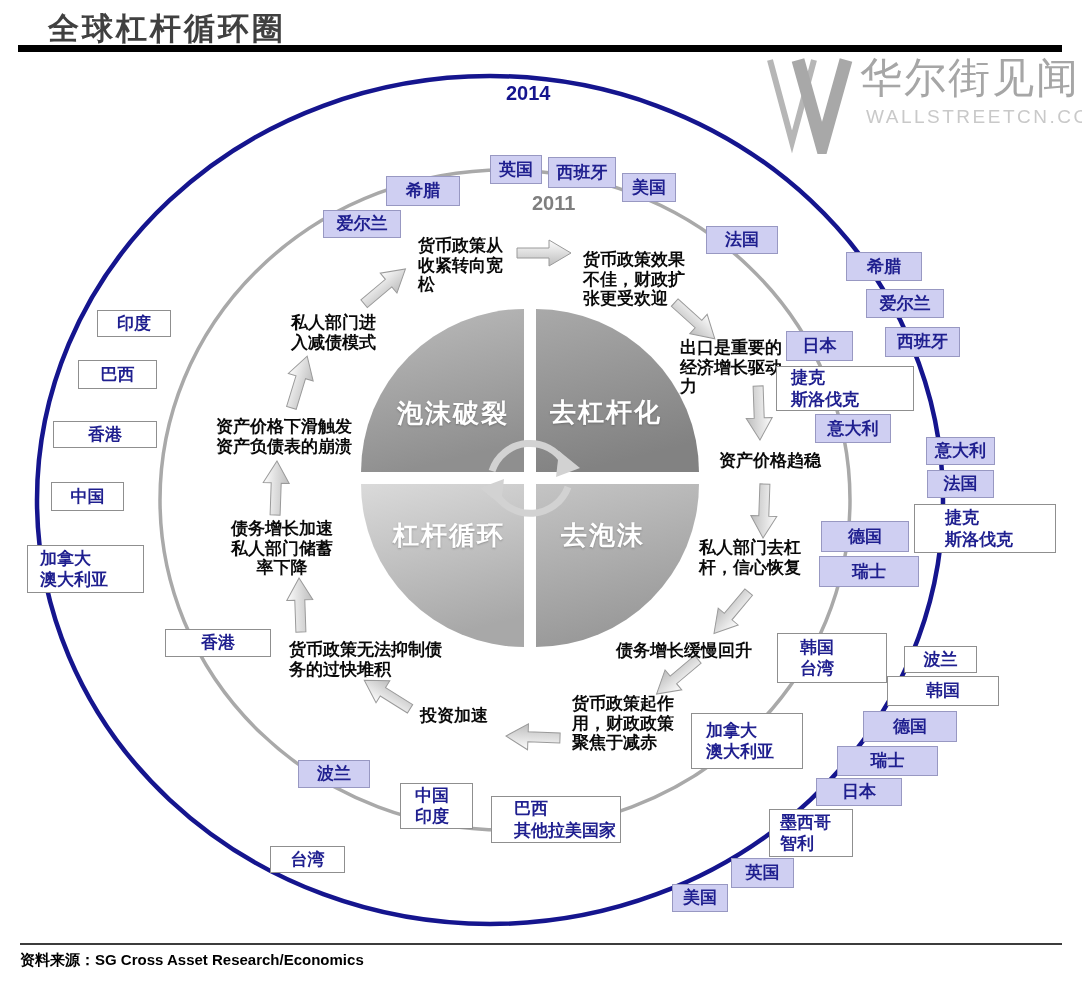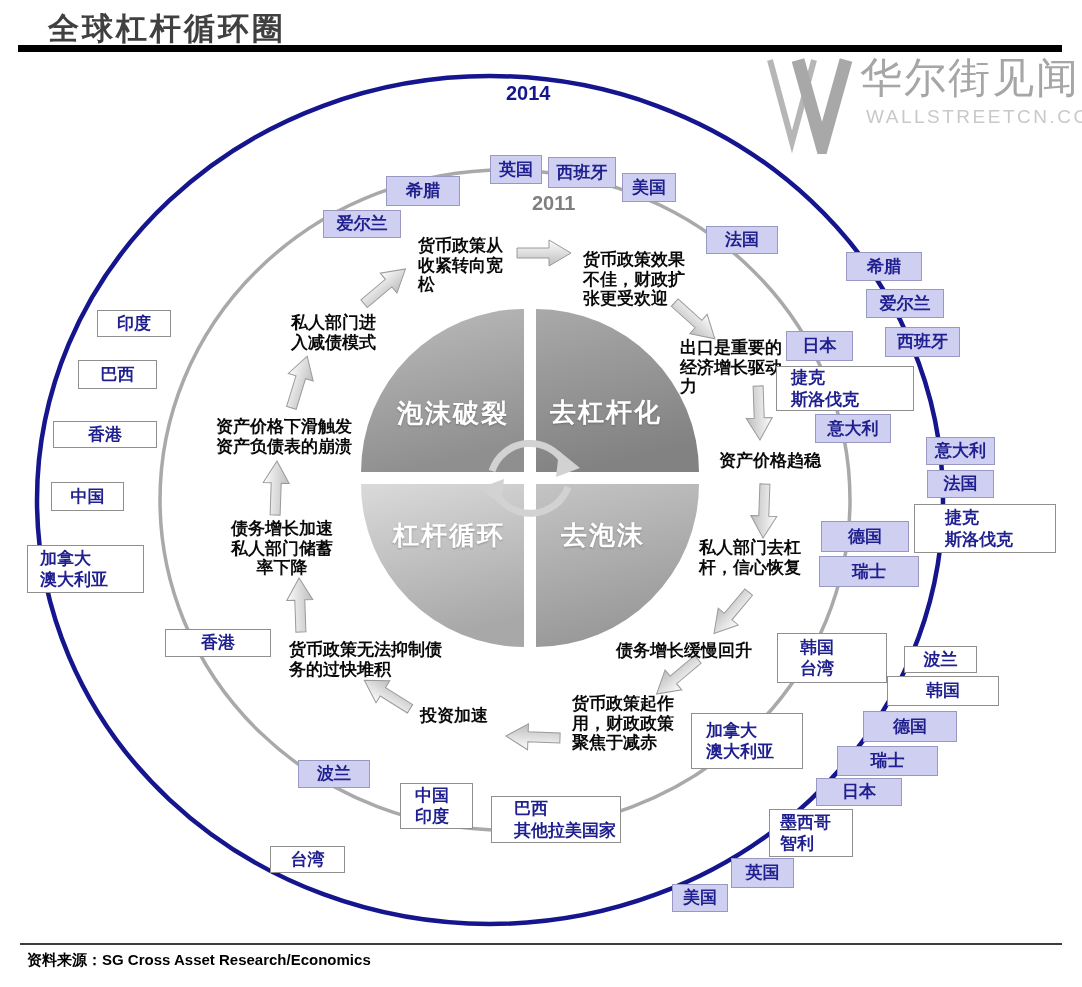--- a/index.html
+++ b/index.html
@@ -29,21 +29,21 @@
   .arrow3d{position:absolute;overflow:visible;}
   .stage{position:absolute;font-size:17px;font-weight:bold;color:#0a0a0a;line-height:19.5px;white-space:pre-line;}
 
   .country{position:absolute;box-sizing:border-box;display:flex;align-items:center;justify-content:center;
            font-weight:bold;font-size:17px;color:#1f1f8f;border:1px solid #8f8f8f;background:#fff;
            white-space:pre-line;line-height:1.25;}
   .country.lavender{background:#cfcff2;border-color:#9898c2;}
   .country.multi{justify-content:flex-start;text-align:left;}
 
   .source-rule{position:absolute;left:20px;top:943px;width:1042px;height:2px;background:#3c3c3c;}
-  .source-line{position:absolute;left:20px;top:951px;font-size:15px;font-weight:bold;color:#000;margin-left:7px;}
+  .source-line{position:absolute;left:20px;top:951px;font-size:15px;font-weight:bold;color:#000;}
 </style>
 </head>
 <body>
 
 <div class="canvas">
 
   <div class="title">全球杠杆循环圈</div>
   <div class="title-rule"></div>
 
   <svg class="rings" width="1082" height="987">

